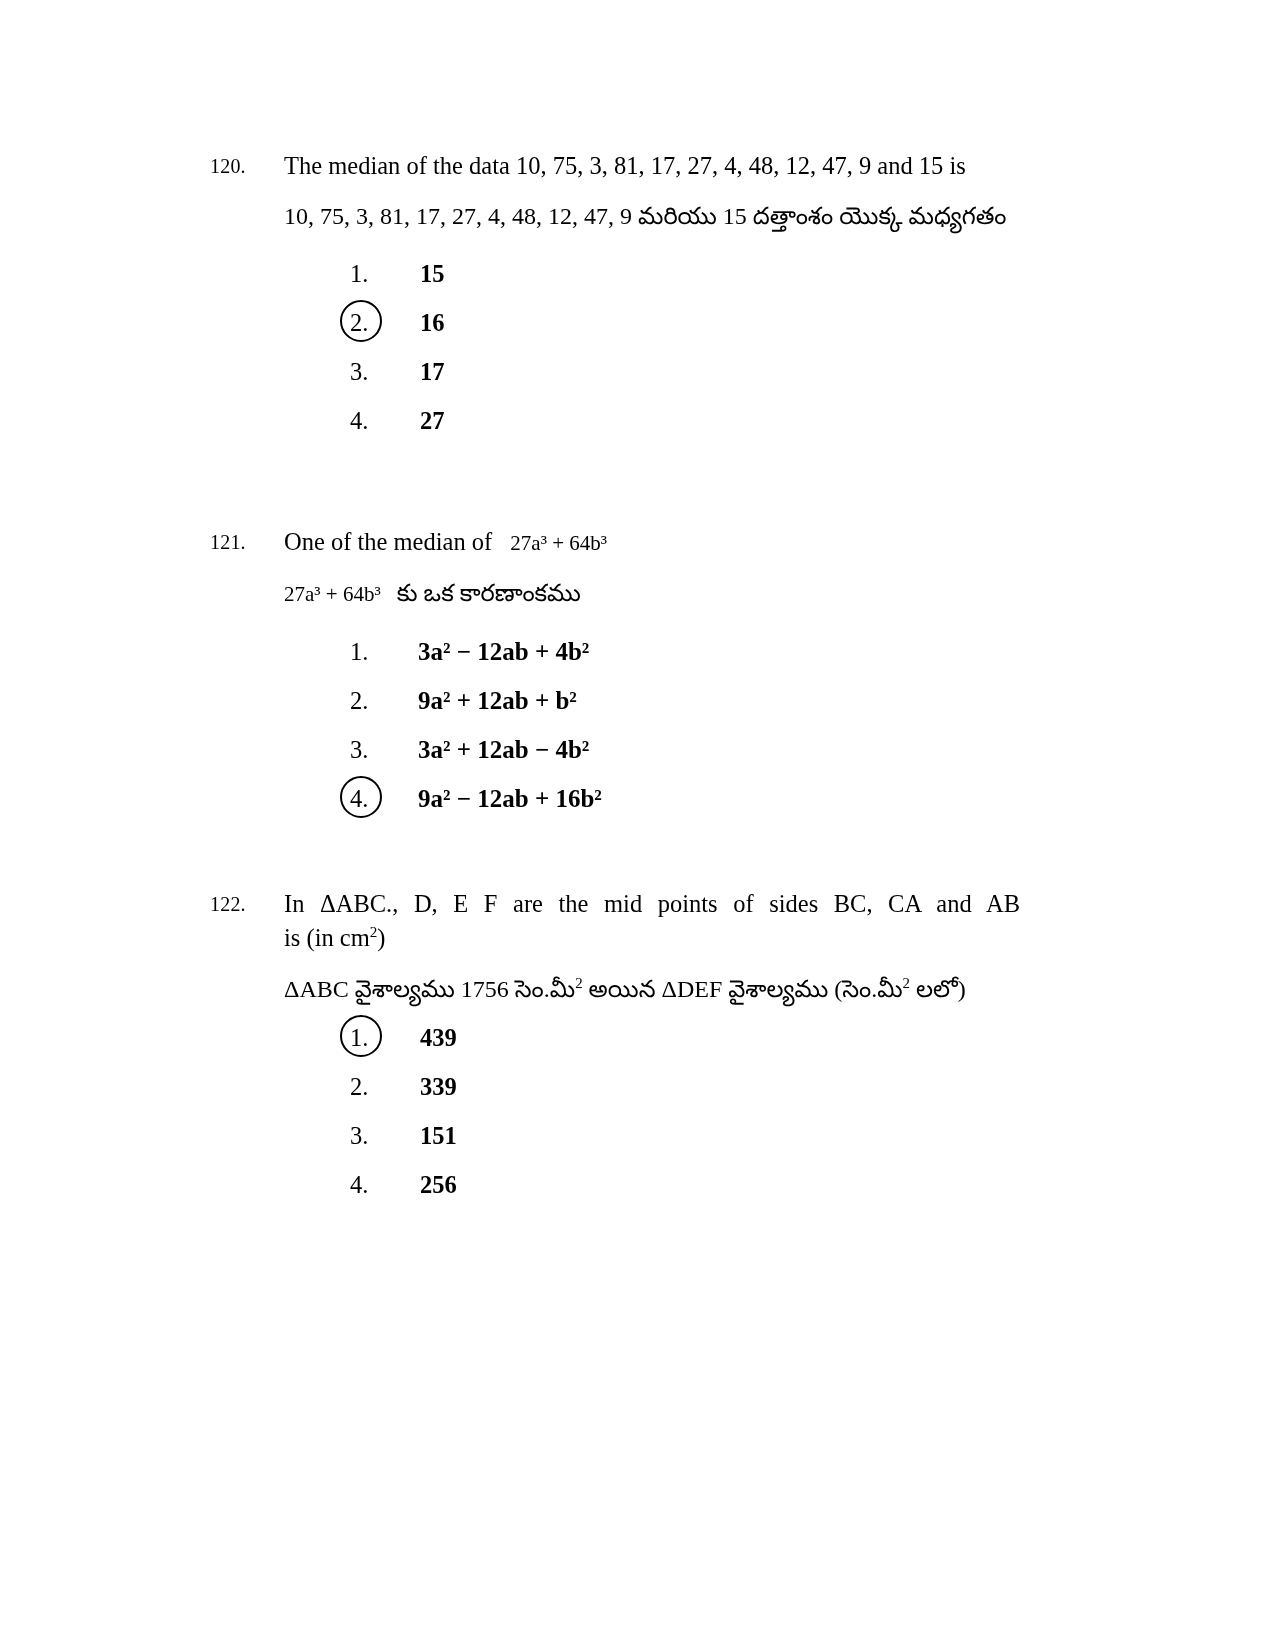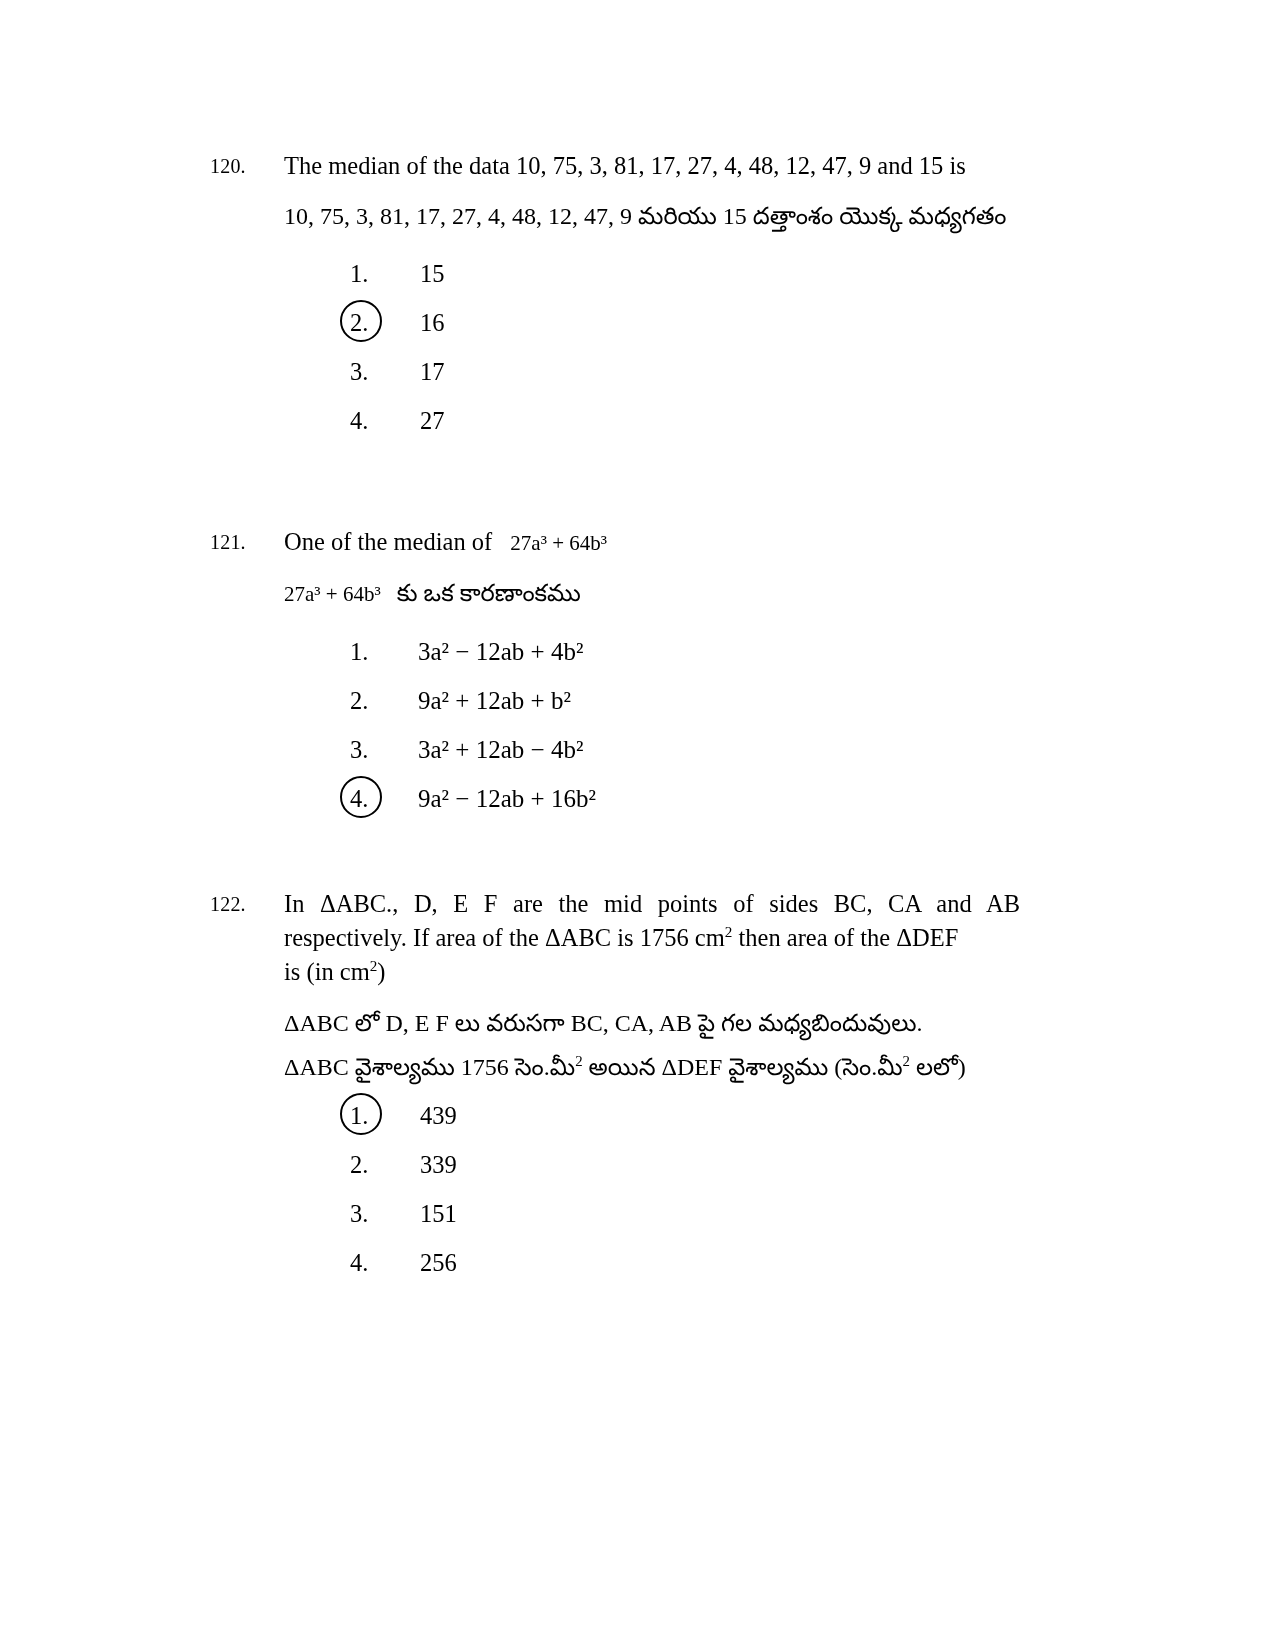--- a/index.html
+++ b/index.html
@@ -103,20 +103,21 @@
     width: 42px;
     height: 42px;
     border: 2.1px solid #000;
     border-radius: 50%;
     box-sizing: border-box;
   }
   .opt-text {
     font-size: 24.5px;
     line-height: 34px;
     padding-left: 2px;
+    font-weight: bold;
   }
   .opt-text.math-opt {
     font-size: 25px;
     padding-left: 0px;
   }
 
   
   .gap-lg { height: 46px; }
   .gap-md { height: 30px; }
 </style>
@@ -206,26 +207,24 @@
       </div>
     </div>
 
     <div class="gap-md"></div>
 
     <div class="question">
       <div class="qnum">122.</div>
       <div class="qbody">
         <div class="stem-en" style="text-align:justify;">
           <div style="text-align:justify; text-align-last:justify;">In ΔABC., D, E F are the mid points of sides BC, CA and AB</div>
-          <div><span>respectively. If area of the ΔABC is 1756 cm</span><sup>2</sup><span> then area of the ΔDEF</span></div>
           <div><span>is (in cm</span><sup>2</sup><span>)</span></div>
         </div>
 
         <div class="stem-te te" style="line-height:44px; margin-top:12px;">
-          <div>ΔABC లో  D, E F లు వరుసగా BC, CA, AB పై గల మధ్యబిందువులు.</div>
           <div><span>ΔABC వైశాల్యము 1756 సెం.మీ</span><sup>2</sup><span> అయిన ΔDEF వైశాల్యము (సెం.మీ</span><sup>2</sup><span> లలో)</span></div>
         </div>
 
         <div class="options" style="margin-top:10px;">
           <div class="option">
             <div class="opt-marker circled">
               <span class="ring"></span>
               <span class="lbl">1.</span>
             </div>
             <div class="opt-text">439</div>

